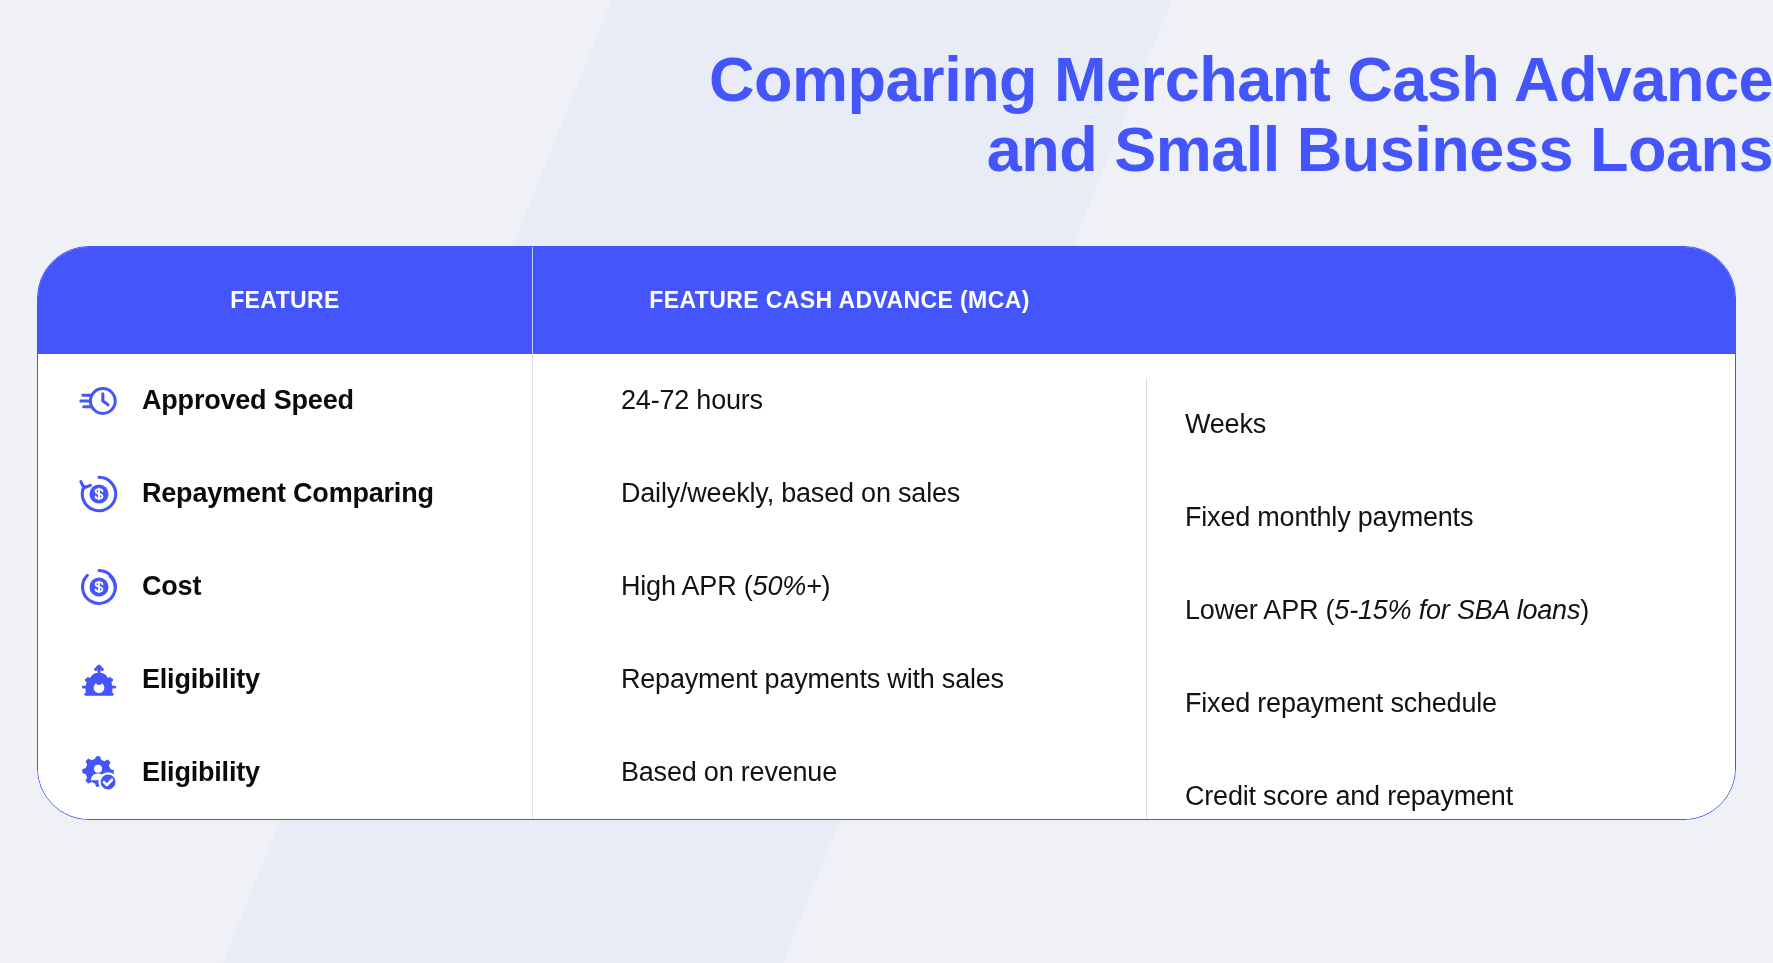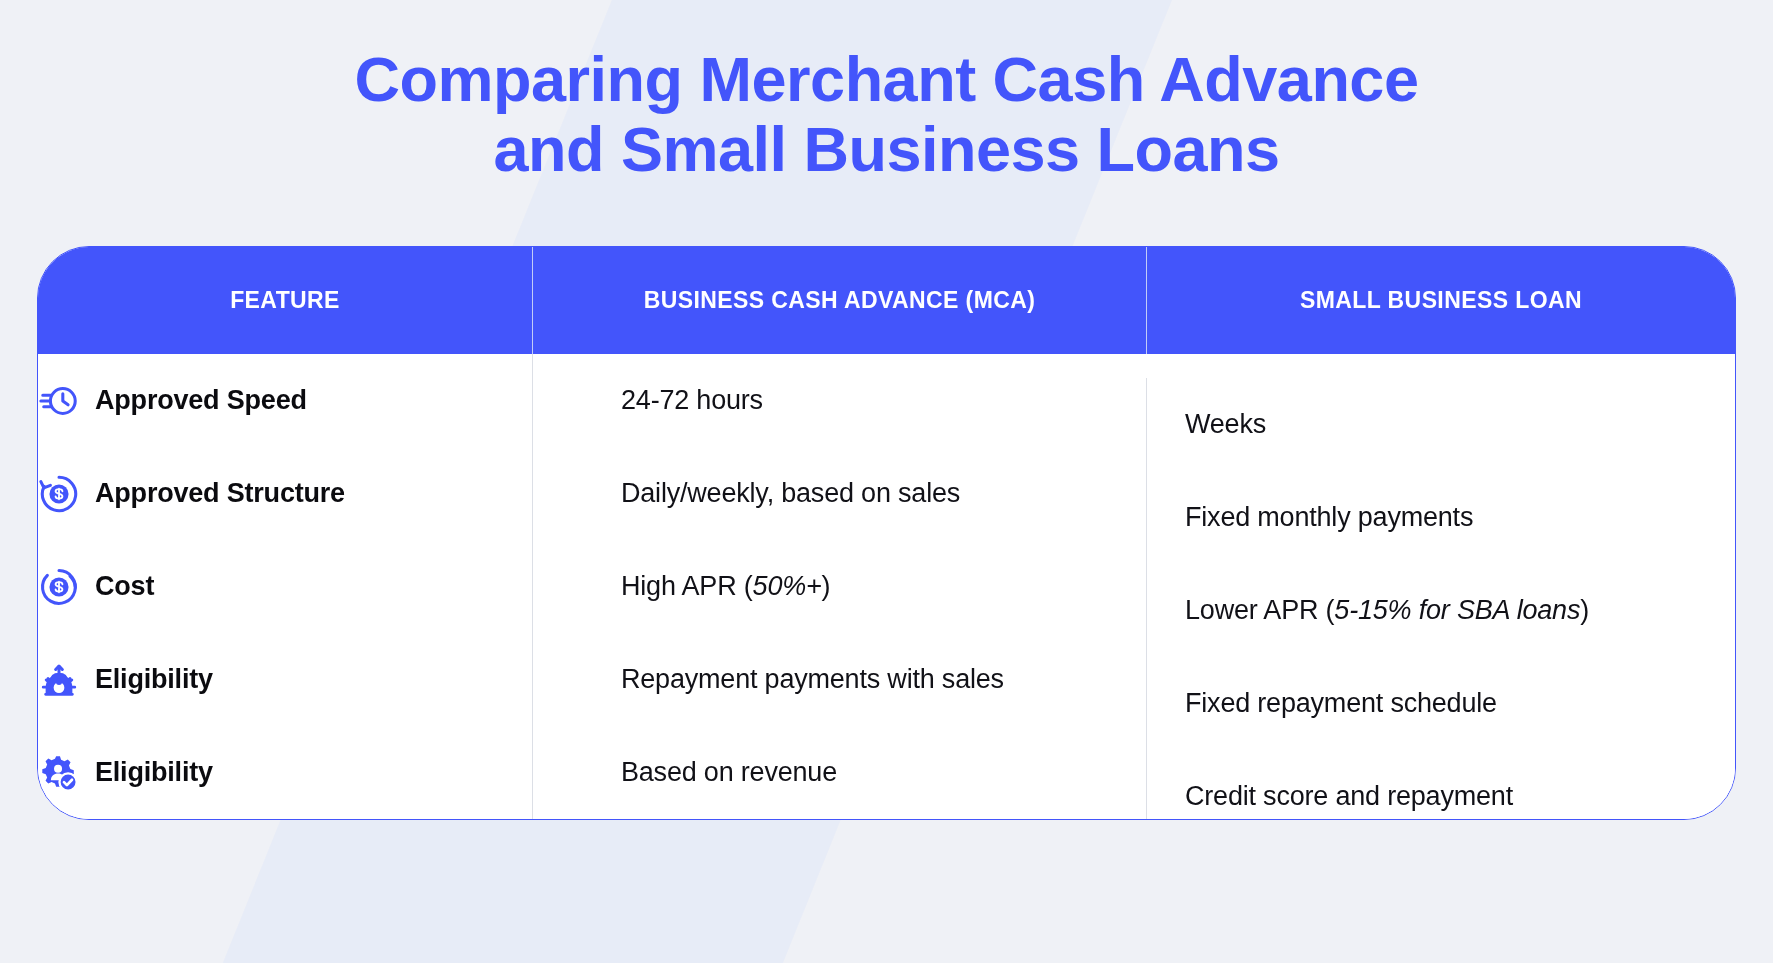--- a/index.html
+++ b/index.html
@@ -30,21 +30,21 @@
     height: 1250px;
     background: #e4eaf7;
     opacity: .75;
     transform: skewX(-22deg);
   }
 
   
   .title-block {
     position: relative;
     z-index: 2;
-    text-align: center;
+    text-align: right;
     padding-top: 44px;
   }
   .title-line {
     color: #4355fb;
     font-size: 63px;
     line-height: 70px;
     font-weight: 700;
     letter-spacing: -0.5px;
     white-space: nowrap;
   }
@@ -106,21 +106,22 @@
   }
 
   
   .col-1 { width: 494px; flex: 0 0 494px; }
   .col-2 { width: 614px; flex: 0 0 614px; border-left: 1.5px solid #dcdfe6; }
   .col-3 { flex: 1 1 auto; border-left: 1.5px solid #dcdfe6; }
 
   .thead .col-2, .thead .col-3 { border-left: 1.5px solid #c3ccf7; }
 
   .feature-cell {
-    gap: 15px;
+    padding-left: 40px;
+    gap: 22px;
   }
   .feature-label {
     font-size: 27px;
     font-weight: 700;
     color: #0b0b0f;
     letter-spacing: -0.2px;
     white-space: nowrap;
   }
   .value-cell {
     justify-content: flex-start;
@@ -156,22 +157,21 @@
 <div class="title-block">
   <div class="title-line">Comparing Merchant Cash Advance</div>
   <div class="title-line">and Small Business Loans</div>
 </div>
 
 <div class="card">
   <div class="table">
 
     <div class="thead">
       <div class="th col-1">FEATURE</div>
-      <div class="th col-2">BUSINESS CASH ADVANCE (MCA)</div>
-      <div class="th col-3">SMALL BUSINESS LOAN</div>
+      <div class="th col-2">FEATURE CASH ADVANCE (MCA)</div>
     </div>
 
     <div class="tbody">
 
       <div class="row">
         <div class="cell col-1 feature-cell">
           <span class="icon">
             <svg viewBox="0 0 44 44" width="42" height="42" fill="none">
               <circle cx="26" cy="22" r="13" stroke="#4355fb" stroke-width="3.2"></circle>
               <path d="M26 14.5V22l5.5 4" stroke="#4355fb" stroke-width="3.2" stroke-linecap="round" stroke-linejoin="round"></path>
@@ -191,21 +191,21 @@
       <div class="row">
         <div class="cell col-1 feature-cell">
           <span class="icon">
             <svg viewBox="0 0 44 44" width="42" height="42" fill="none">
               <circle cx="22" cy="22" r="10" fill="#4355fb"></circle>
               <path d="M22 4.5a17.5 17.5 0 1 1-15.6 9.6" stroke="#4355fb" stroke-width="3.2" stroke-linecap="round"></path>
               <path d="M3 9l3.2 6.6L13 13" stroke="#4355fb" stroke-width="3.2" stroke-linecap="round" stroke-linejoin="round"></path>
               <path d="M22 16.5v11M25.6 19.2c0-1.5-1.6-2.4-3.6-2.4s-3.6.9-3.6 2.4 1.6 2.1 3.6 2.6 3.6 1.1 3.6 2.6-1.6 2.4-3.6 2.4-3.6-.9-3.6-2.4" stroke="#fff" stroke-width="1.9" stroke-linecap="round"></path>
             </svg>
           </span>
-          <span class="feature-label">Approved Structure</span>
+          <span class="feature-label">Repayment Comparing</span>
         </div>
         <div class="cell col-2 value-cell">
           <span class="value-text">Daily/weekly, based on sales</span>
         </div>
         <div class="cell col-3 value-cell">
           <span class="value-text">Fixed monthly payments</span>
         </div>
       </div>
 
       <div class="row">

